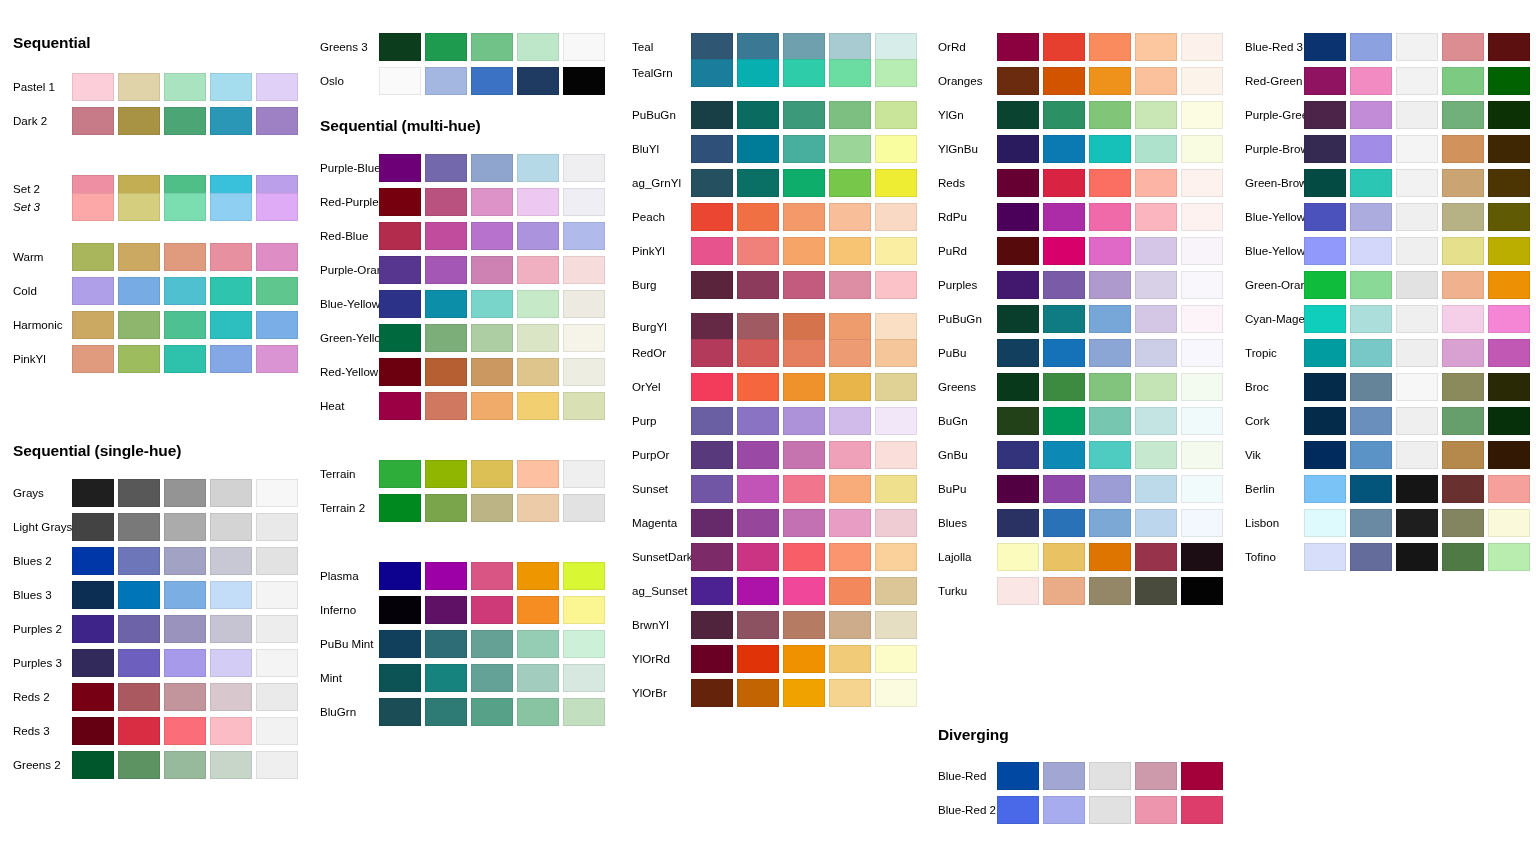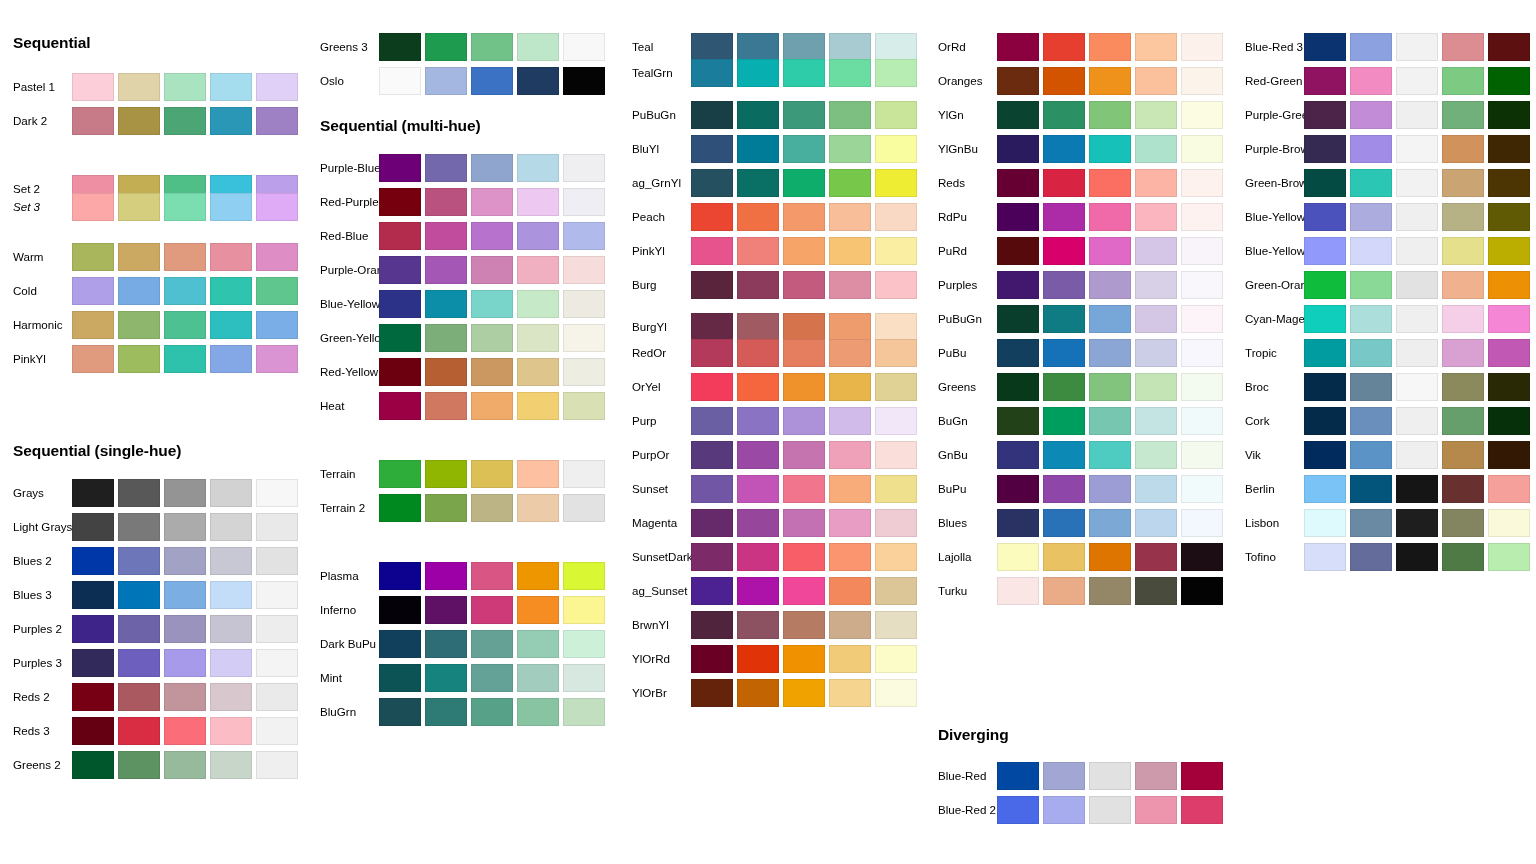--- a/index.html
+++ b/index.html
@@ -394,21 +394,21 @@
         <div class="pal-label">Inferno</div>
         <div class="swatches">
           <div class="swatch sw0" title="#040208" style="background: rgb(4, 2, 8);"></div>
           <div class="swatch sw1" title="#5F1265" style="background: rgb(95, 18, 101);"></div>
           <div class="swatch sw2" title="#CD3A77" style="background: rgb(205, 58, 119);"></div>
           <div class="swatch sw3" title="#F68D23" style="background: rgb(246, 141, 35);"></div>
           <div class="swatch sw4" title="#FBF692" style="background: rgb(251, 246, 146);"></div>
         </div>
       </div>
       <div class="pal-row" style="top: 627px;">
-        <div class="pal-label">Dark BuPu</div>
+        <div class="pal-label">PuBu Mint</div>
         <div class="swatches">
           <div class="swatch sw0" title="#10405C" style="background: rgb(16, 64, 92);"></div>
           <div class="swatch sw1" title="#2E6D75" style="background: rgb(46, 109, 117);"></div>
           <div class="swatch sw2" title="#66A195" style="background: rgb(102, 161, 149);"></div>
           <div class="swatch sw3" title="#94CCB4" style="background: rgb(148, 204, 180);"></div>
           <div class="swatch sw4" title="#CCF0D8" style="background: rgb(204, 240, 216);"></div>
         </div>
       </div>
       <div class="pal-row" style="top: 661px;">
         <div class="pal-label">Mint</div>

